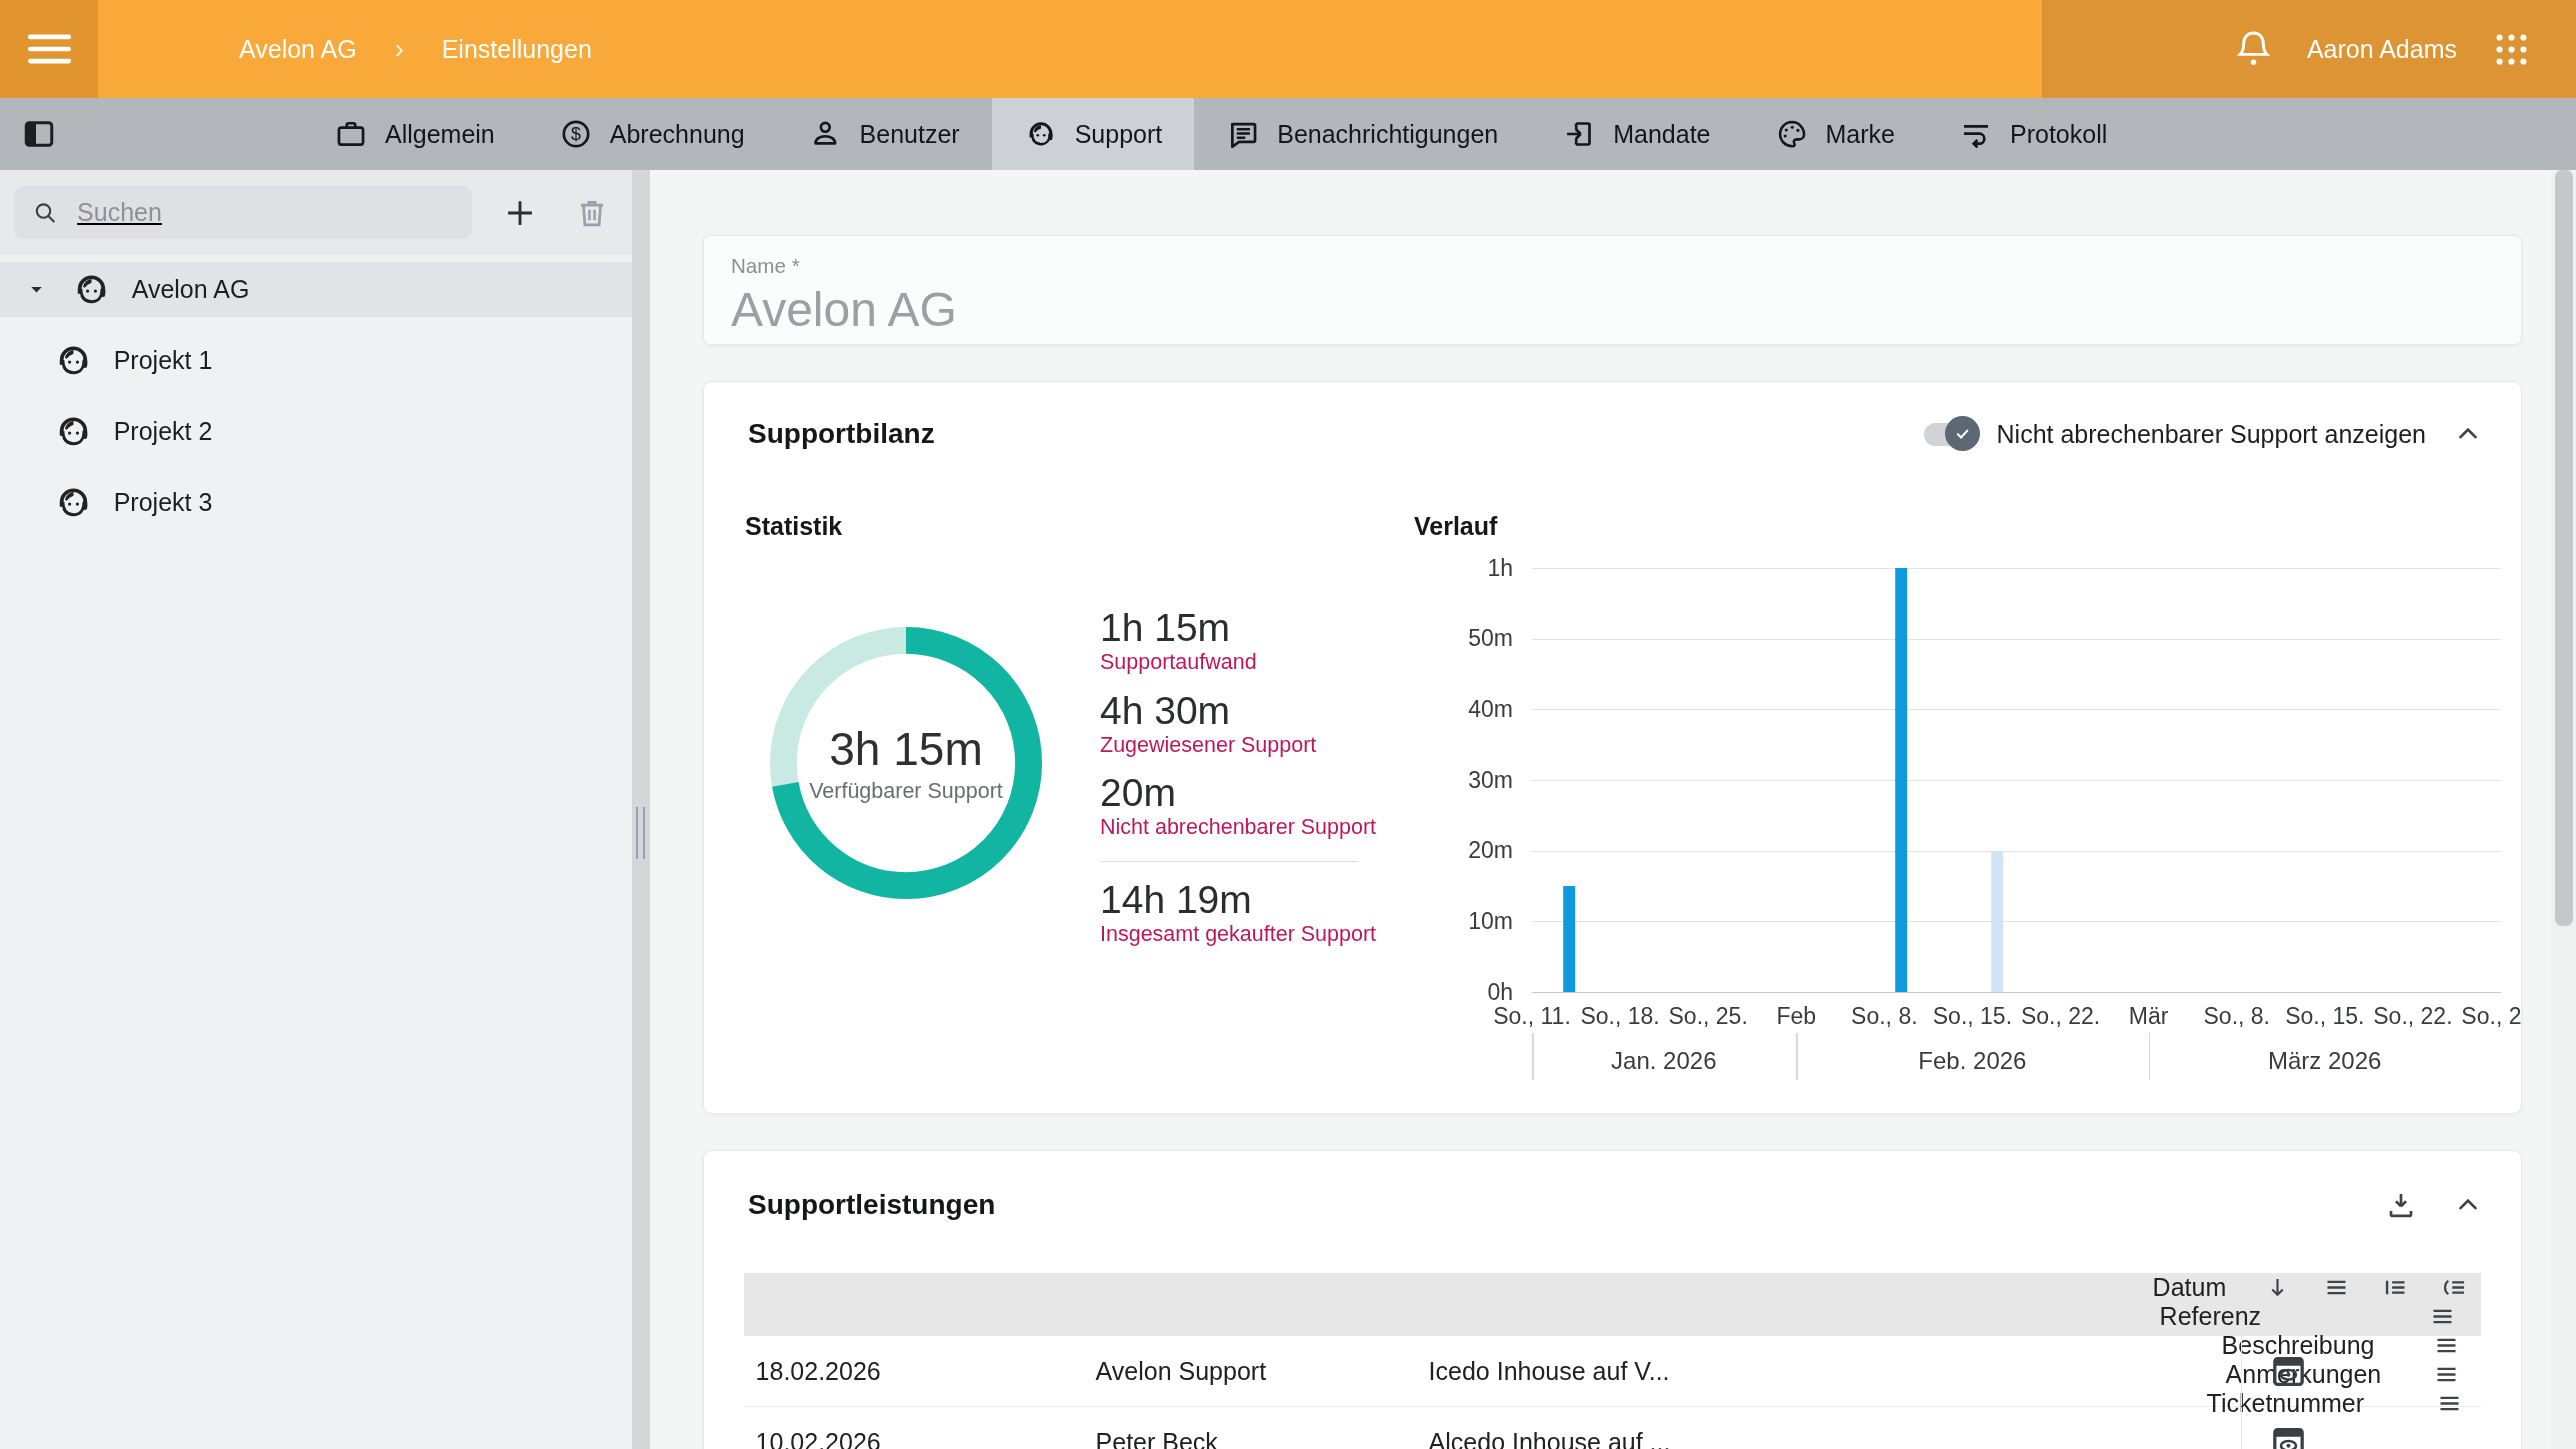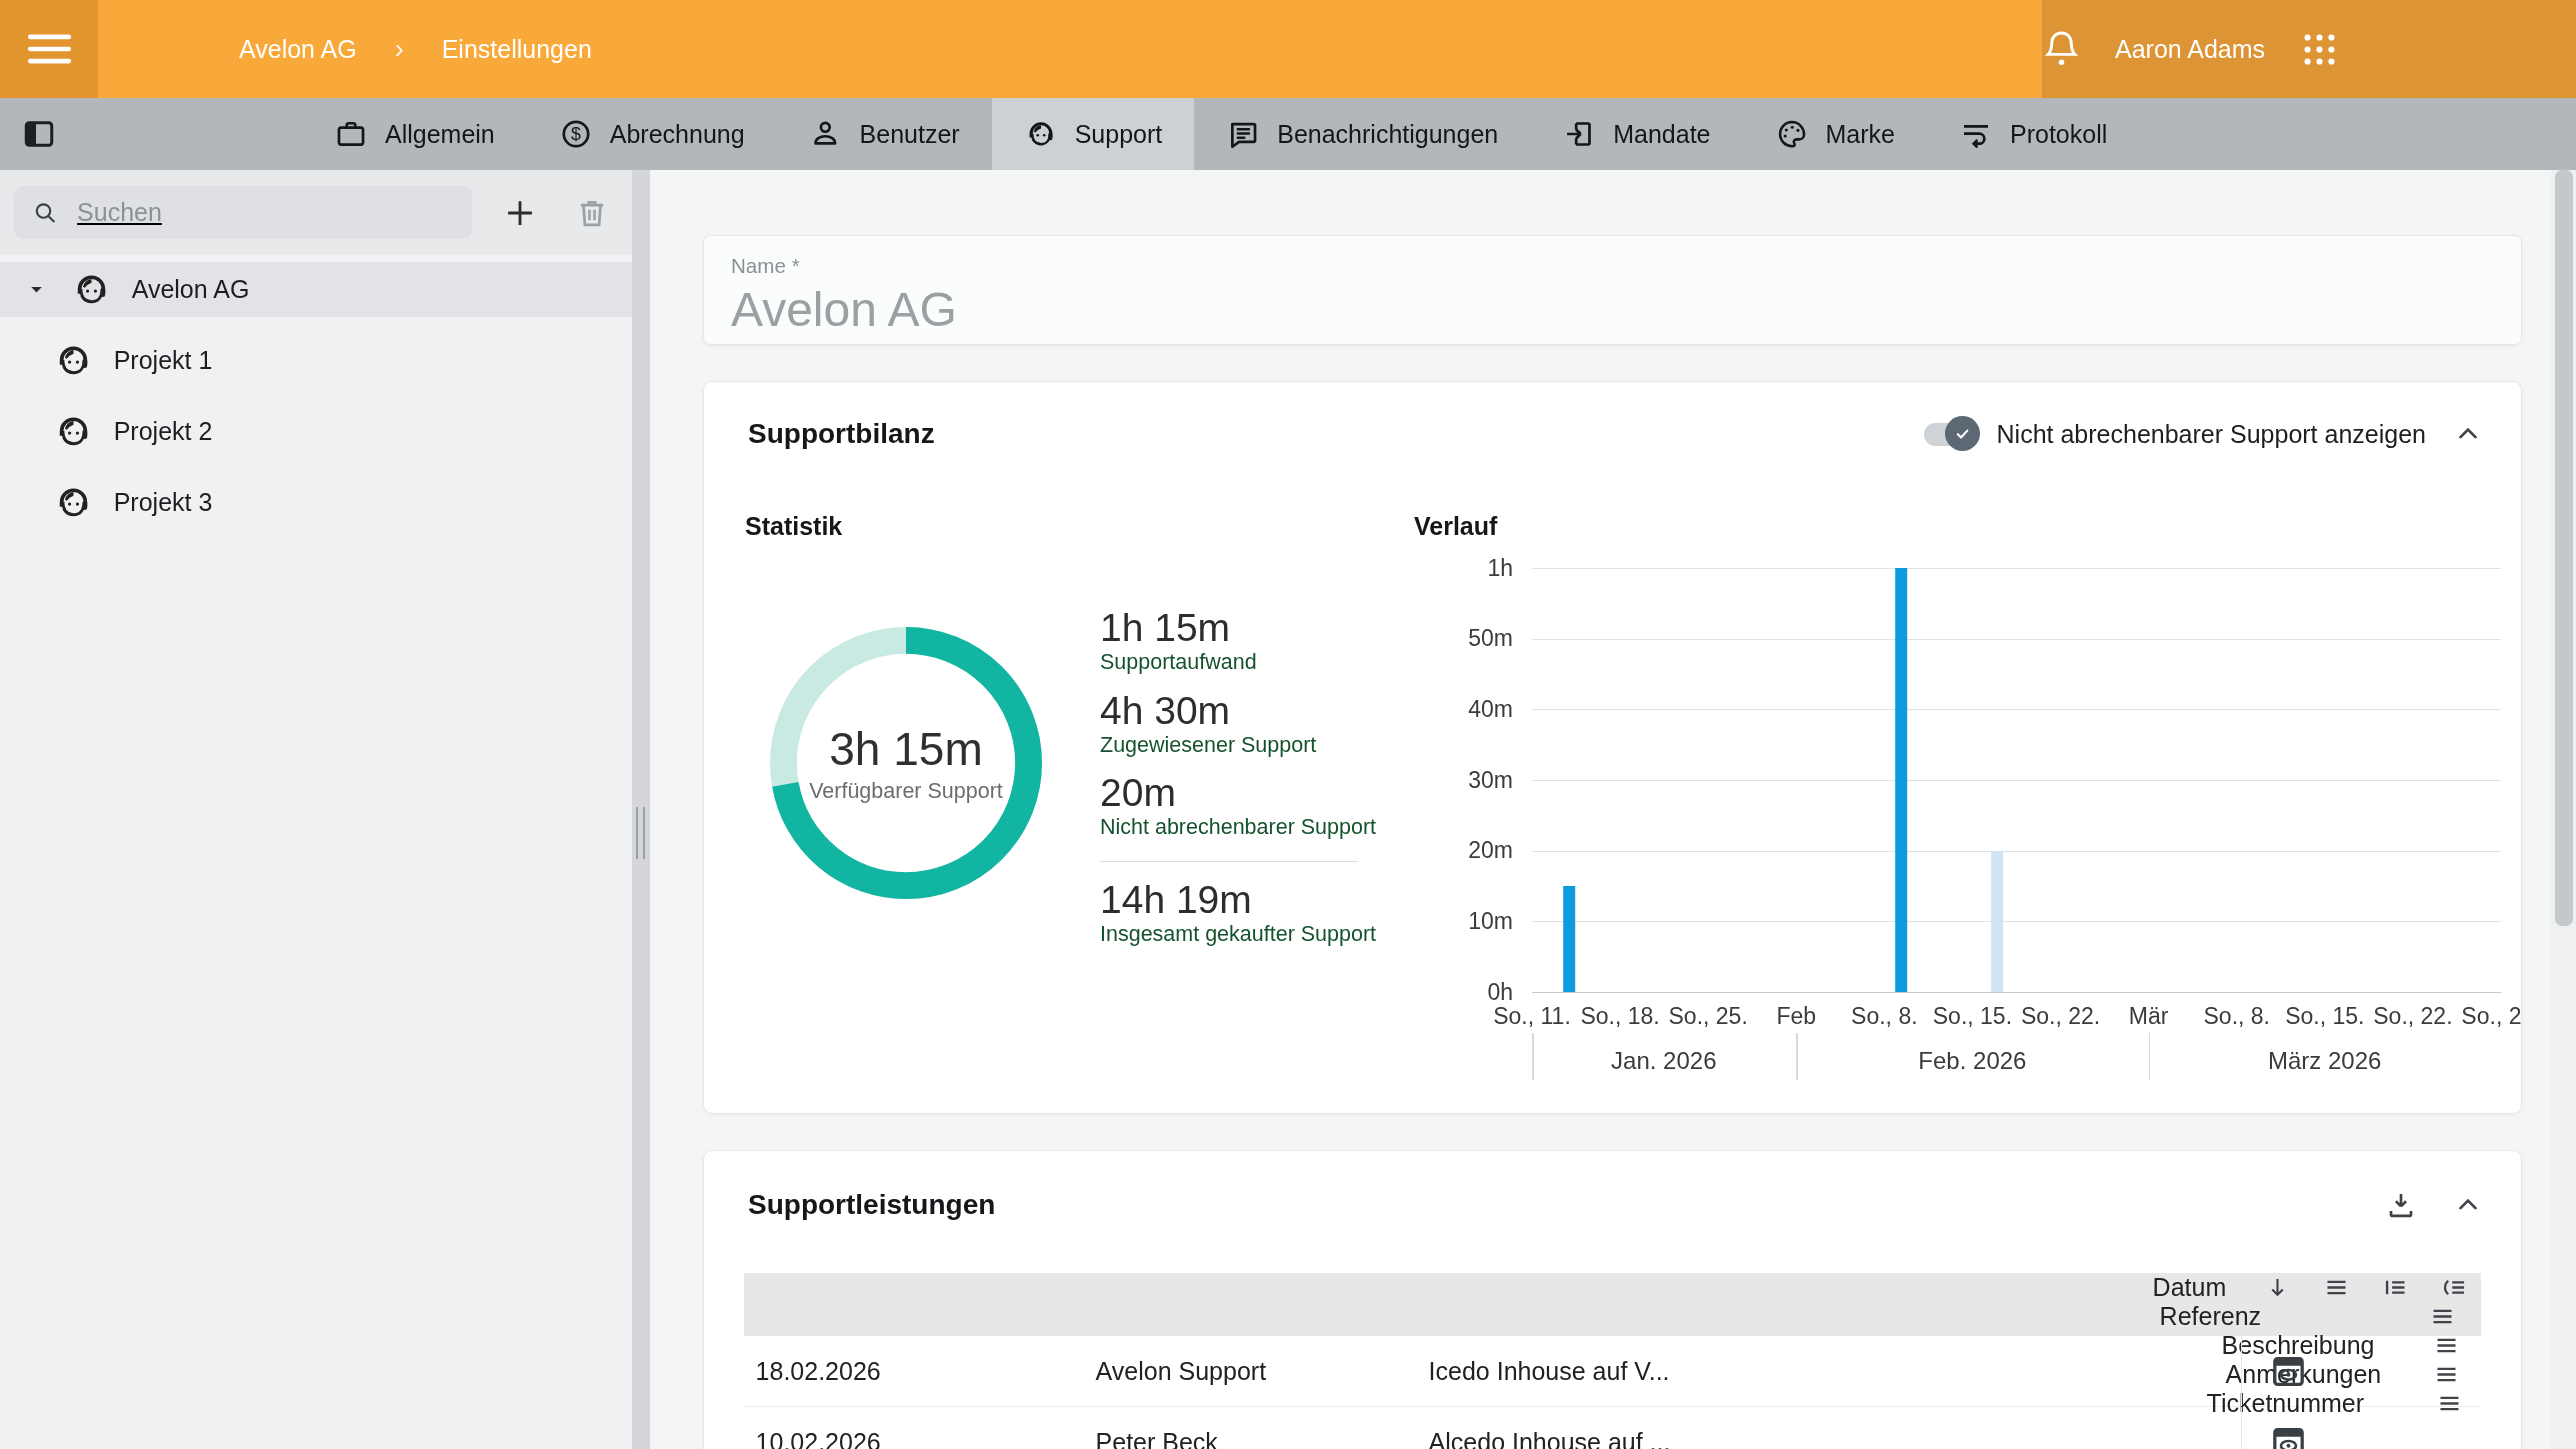--- a/index.html
+++ b/index.html
@@ -5,21 +5,21 @@
   * { margin:0; padding:0; box-sizing:border-box; }
   html,body { width:2576px; height:1449px; overflow:hidden; font-family:"Liberation Sans", sans-serif; background:#f4f5f5; }
   .app { position:relative; width:2576px; height:1449px; }
 
   
   .topbar { position:absolute; left:0; top:0; width:2576px; height:98px; display:flex; }
   .menu-btn { width:98px; height:98px; background:#e2952f; display:flex; align-items:center; justify-content:center; flex:0 0 auto; cursor:pointer; }
   .crumb-zone { flex:1; background:#f8a93a; display:flex; align-items:center; padding-left:141px; }
   .crumb { color:#fff; font-size:25px; }
   .crumb-sep { color:rgba(255,255,255,.9); font-size:27px; margin:0 38px; }
-  .user-zone { width:534px; background:#dd9434; display:flex; align-items:center; justify-content:flex-start; padding-right:24px; gap:34px; }
+  .user-zone { width:534px; background:#dd9434; display:flex; align-items:center; justify-content:flex-end; padding-right:44px; gap:34px; }
   .user-name { color:#fff; font-size:25px; }
 
   
   .tabbar { position:absolute; left:0; top:98px; width:2576px; height:72px; background:#b3b7bc; display:flex; align-items:stretch; }
   .collapse-btn { width:77px; display:flex; align-items:center; justify-content:center; flex:0 0 auto; cursor:pointer; }
   .tabs { display:flex; margin-left:225px; }
   .tab { display:flex; align-items:center; gap:17px; padding:0 32px; font-size:25px; color:#15161a; cursor:pointer; white-space:nowrap; }
   .tab.active { background:#cdd0d4; }
   .tab svg { flex:0 0 auto; }
 
@@ -60,21 +60,21 @@
   .section-heading { position:absolute; top:130px; font-size:25px; font-weight:700; color:#16171a; }
 
   .donut-wrap { position:absolute; left:66px; top:245px; width:272px; height:272px; }
   .donut-center { position:absolute; inset:0; display:flex; flex-direction:column; align-items:center; justify-content:center; text-align:center; }
   .donut-value { font-size:46px; font-weight:500; color:#2e2f31; }
   .donut-label { font-size:21.5px; color:#6b6e70; margin-top:3.6px; }
 
   .stats { position:absolute; left:396px; top:224px; width:537px; }
   .stat { margin-bottom:12.5px; }
   .stat-value { font-size:39px; color:#2c2d2f; line-height:43px; }
-  .stat-label { font-size:21.5px; color:#14532d; line-height:27px; }
+  .stat-label { font-size:21.5px; color:#be185d; line-height:27px; }
   .stat-divider { width:258px; border-top:1.8px solid #dcdddf; margin:19.7px 0 16px 0; }
 
   .plot { position:absolute; left:828px; top:186px; width:969px; height:424px; }
   .gridline { position:absolute; left:0; width:100%; height:0; border-top:1.8px solid #e2e2e2; }
   .gridline.base { border-top-color:#c9c9c9; }
   .ylab { position:absolute; left:-125px; width:106px; text-align:right; font-size:23px; color:#3a3b3d; }
   .bar { position:absolute; bottom:0; width:11.6px; transform:translateX(-50%); }
   .bar.dark { background:#0e9bdd; }
   .bar.light { background:#cfe4f5; }
   .xtick { position:absolute; top:435px; transform:translateX(-50%); font-size:23px; color:#3a3b3d; white-space:nowrap; }

